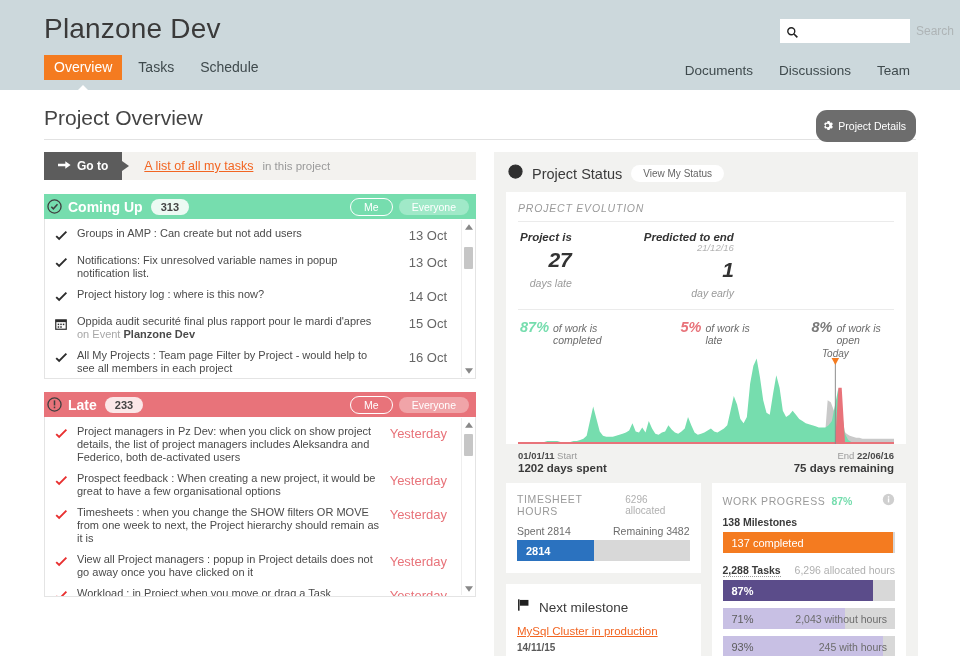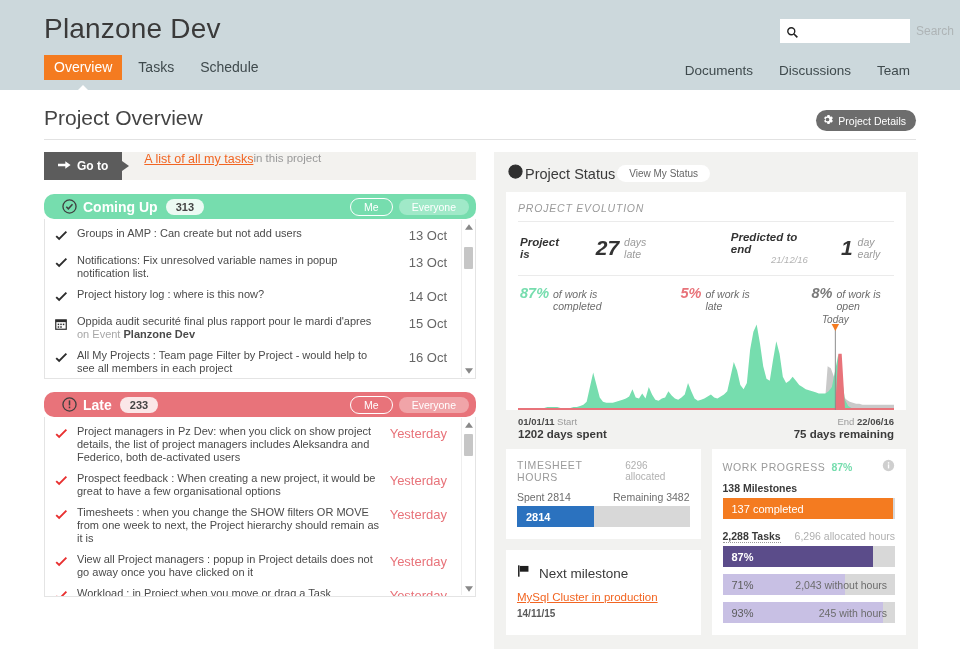--- a/index.html
+++ b/index.html
@@ -101,21 +101,21 @@
     margin-top: 9px;
     border-bottom: 1px solid #e2e2e2;
   }
   .project-details-btn {
     position: absolute;
     right: 44px;
     top: 110px;
     background: #6d6d6d;
     color: #fff;
     border-radius: 11px;
-    height: 21px;
+    height: 32px;
     display: flex;
     align-items: center;
     gap: 5px;
     padding: 0 10px 0 6px;
     font-size: 10.5px;
     cursor: pointer;
     white-space: nowrap;
   }
 
   
@@ -150,41 +150,41 @@
   .goto-btn:after {
     content: "";
     position: absolute;
     right: -7px; top: 50%; margin-top: -5px;
     border-top: 5px solid transparent;
     border-bottom: 5px solid transparent;
     border-left: 7px solid #5c5c5c;
   }
   .goto-link {
     display: flex;
-    align-items: flex-start;
+    align-items: center;
+    gap: 9px;
     padding-left: 22px;
     font-size: 12px;
   }
   .goto-link a {
     color: #f26522;
     text-decoration: underline;
     font-size: 12.5px;
     cursor: pointer;
   }
   .goto-suffix { color: #9a9a9a; font-size: 11.5px; }
 
   
   .panel { margin-bottom: 13px; }
   .panel-head {
     height: 25px;
     display: flex;
     align-items: center;
-    padding: 0 7px 0 18px;
+    padding: 0 7px 0 3px;
     color: #fff;
-    border-radius: 10px;
   }
   .panel-head.green { background: #76ddae; }
   .panel-head.red   { background: #e8737a; }
   .ph-icon {
     width: 15px; height: 15px;
     flex: 0 0 auto;
     margin-right: 6px;
   }
   .ph-title {
     font-size: 14px;
@@ -277,21 +277,21 @@
   }
 
   
   .status-card {
     background: #f2f2f0;
     padding: 10px 12px 14px 12px;
   }
   .status-head {
     display: flex;
     align-items: center;
-    gap: 2px;
+    gap: 9px;
     padding: 2px 0 9px 2px;
   }
   .status-title { font-size: 14.5px; color: #3a3a3a; }
   .view-status-btn {
     background: #fff;
     border-radius: 10px;
     font-size: 10px;
     color: #666;
     padding: 3px 12px;
     cursor: pointer;
@@ -307,21 +307,21 @@
     letter-spacing: .8px;
     color: #9a9a9a;
     padding-bottom: 7px;
     border-bottom: 1px solid #ebebeb;
   }
   .ev-metrics {
     display: flex;
     padding: 9px 0 10px 2px;
     border-bottom: 1px solid #ebebeb;
   }
-  .ev-metric { display: flex; align-items: center; gap: 5px; }
+  .ev-metric { display: flex; align-items: flex-end; gap: 5px; flex-direction: column; }
   .ev-metric.second { margin-left: 72px; }
   .ev-m-label { font-size: 11.5px; font-weight: bold; color: #333; }
   .ev-m-num { font-size: 21px; font-weight: bold; color: #333; margin-left: 28px; }
   .ev-m-unit { font-size: 10.5px; color: #9a9a9a; }
   .ev-m-stack { display: flex; flex-direction: column; }
   .ev-m-date { font-size: 9.5px; color: #b3b3b3; margin-top: -1px; }
 
   .ev-pcts {
     display: flex;
     padding: 9px 2px 2px 2px;

